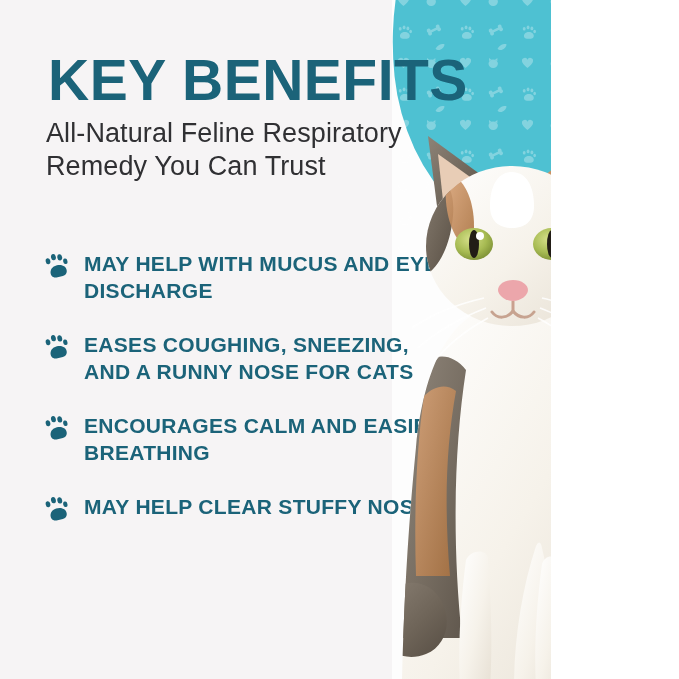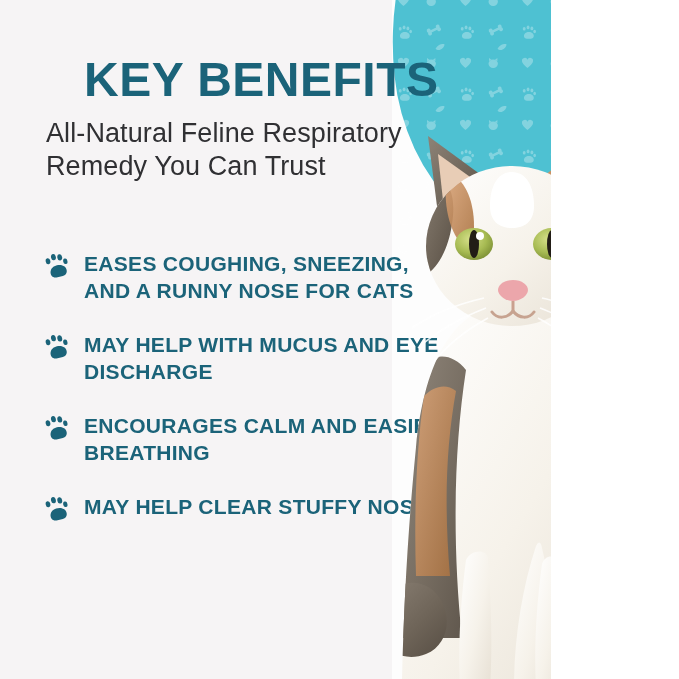--- a/index.html
+++ b/index.html
@@ -88,27 +88,26 @@
     top: 37px;
     width: 11px;
     height: 11px;
   }
 
   
   .title {
     position: absolute;
     left: 48px;
     top: 52px;
-    font-size: 48px;
+    font-size: 57px;
     font-weight: 700;
     letter-spacing: 0.5px;
     color: #1b6379;
     line-height: 56px;
     white-space: nowrap;
-    margin-left: 36px;
   }
   .subtitle {
     position: absolute;
     left: 46px;
     top: 117px;
     width: 400px;
     font-size: 27px;
     font-weight: 400;
     color: #303033;
     line-height: 33px;
@@ -307,34 +306,34 @@
     <div class="bullet">
       <svg class="bullet-paw" viewBox="0 0 28 28">
         <g fill="#1b6379" transform="rotate(-12 14 14)">
           <ellipse cx="5.4" cy="8" rx="2.5" ry="3.3"></ellipse>
           <ellipse cx="12" cy="5" rx="2.6" ry="3.4"></ellipse>
           <ellipse cx="18.6" cy="6.6" rx="2.6" ry="3.4"></ellipse>
           <ellipse cx="23.6" cy="12" rx="2.3" ry="3"></ellipse>
           <path d="M6.8 17.4c3-4.2 11.8-4.2 14.8 0 3 4.2 1 9.6-3.9 9.6h-7c-4.9 0-6.9-5.4-3.9-9.6z"></path>
         </g>
       </svg>
-      <div class="bullet-text">Eases coughing, sneezing, and a runny nose for cats</div>
+      <div class="bullet-text">May help with mucus and eye discharge</div>
     </div>
 
     <div class="bullet">
       <svg class="bullet-paw" viewBox="0 0 28 28">
         <g fill="#1b6379" transform="rotate(-12 14 14)">
           <ellipse cx="5.4" cy="8" rx="2.5" ry="3.3"></ellipse>
           <ellipse cx="12" cy="5" rx="2.6" ry="3.4"></ellipse>
           <ellipse cx="18.6" cy="6.6" rx="2.6" ry="3.4"></ellipse>
           <ellipse cx="23.6" cy="12" rx="2.3" ry="3"></ellipse>
           <path d="M6.8 17.4c3-4.2 11.8-4.2 14.8 0 3 4.2 1 9.6-3.9 9.6h-7c-4.9 0-6.9-5.4-3.9-9.6z"></path>
         </g>
       </svg>
-      <div class="bullet-text">May help with mucus and eye discharge</div>
+      <div class="bullet-text">Eases coughing, sneezing, and a runny nose for cats</div>
     </div>
 
     <div class="bullet">
       <svg class="bullet-paw" viewBox="0 0 28 28">
         <g fill="#1b6379" transform="rotate(-12 14 14)">
           <ellipse cx="5.4" cy="8" rx="2.5" ry="3.3"></ellipse>
           <ellipse cx="12" cy="5" rx="2.6" ry="3.4"></ellipse>
           <ellipse cx="18.6" cy="6.6" rx="2.6" ry="3.4"></ellipse>
           <ellipse cx="23.6" cy="12" rx="2.3" ry="3"></ellipse>
           <path d="M6.8 17.4c3-4.2 11.8-4.2 14.8 0 3 4.2 1 9.6-3.9 9.6h-7c-4.9 0-6.9-5.4-3.9-9.6z"></path>

